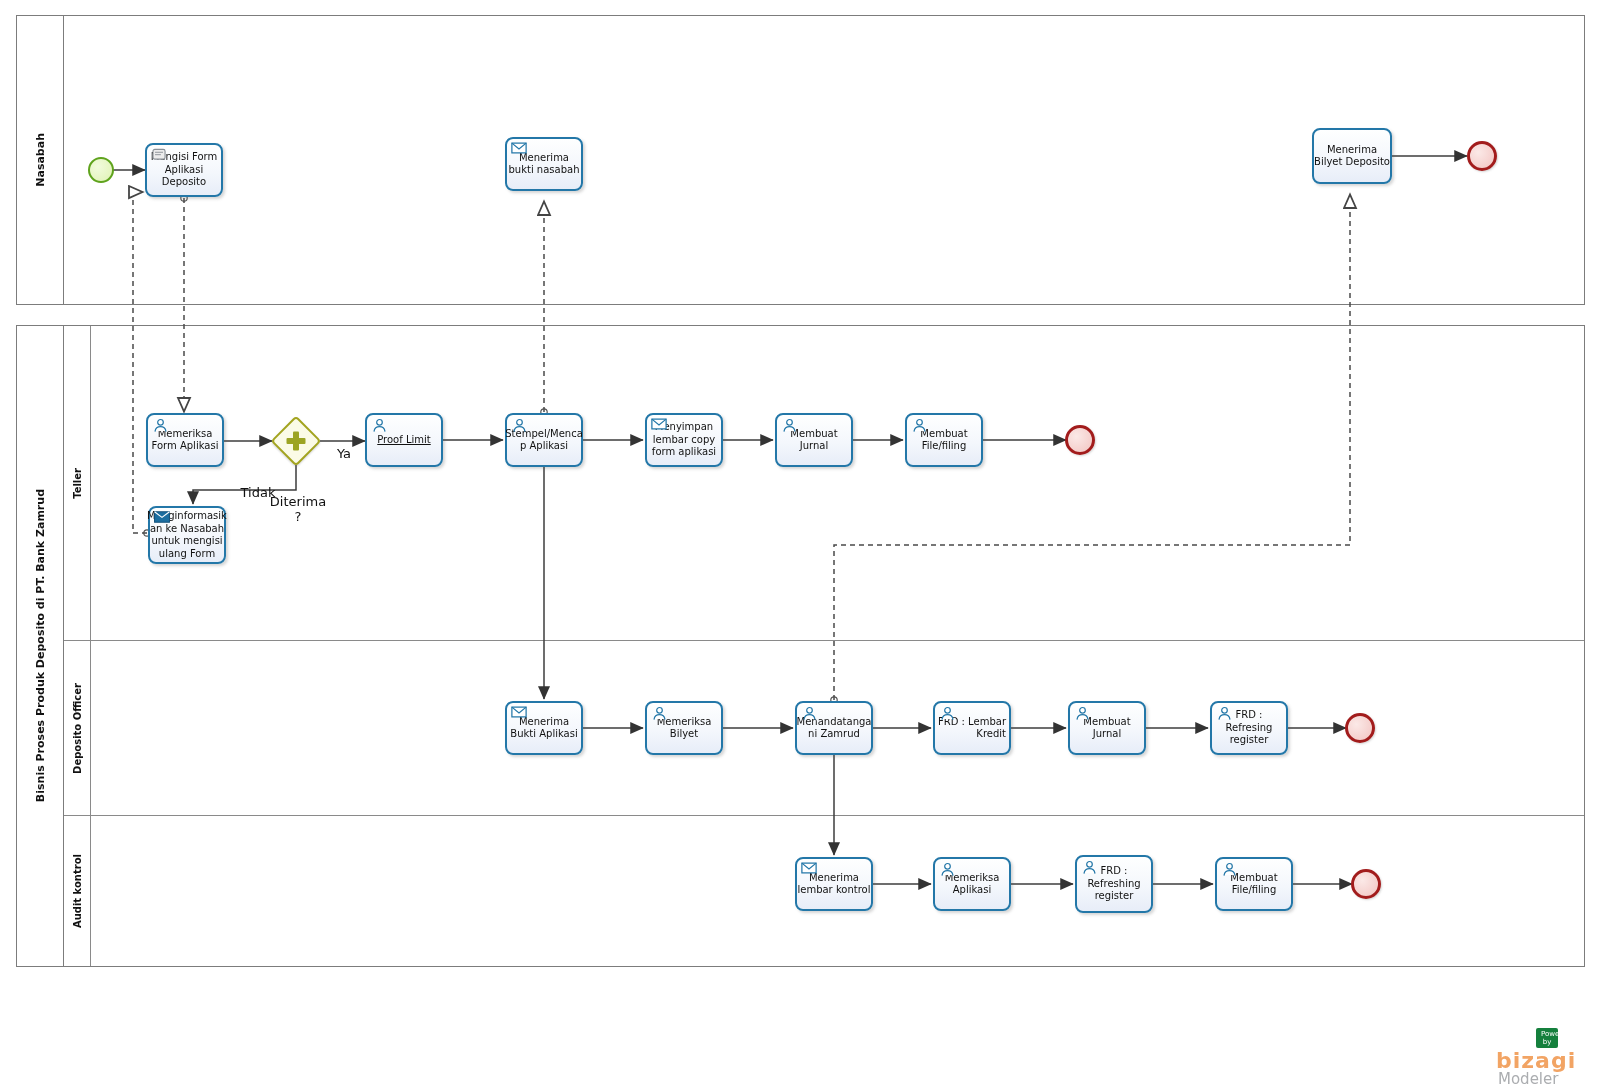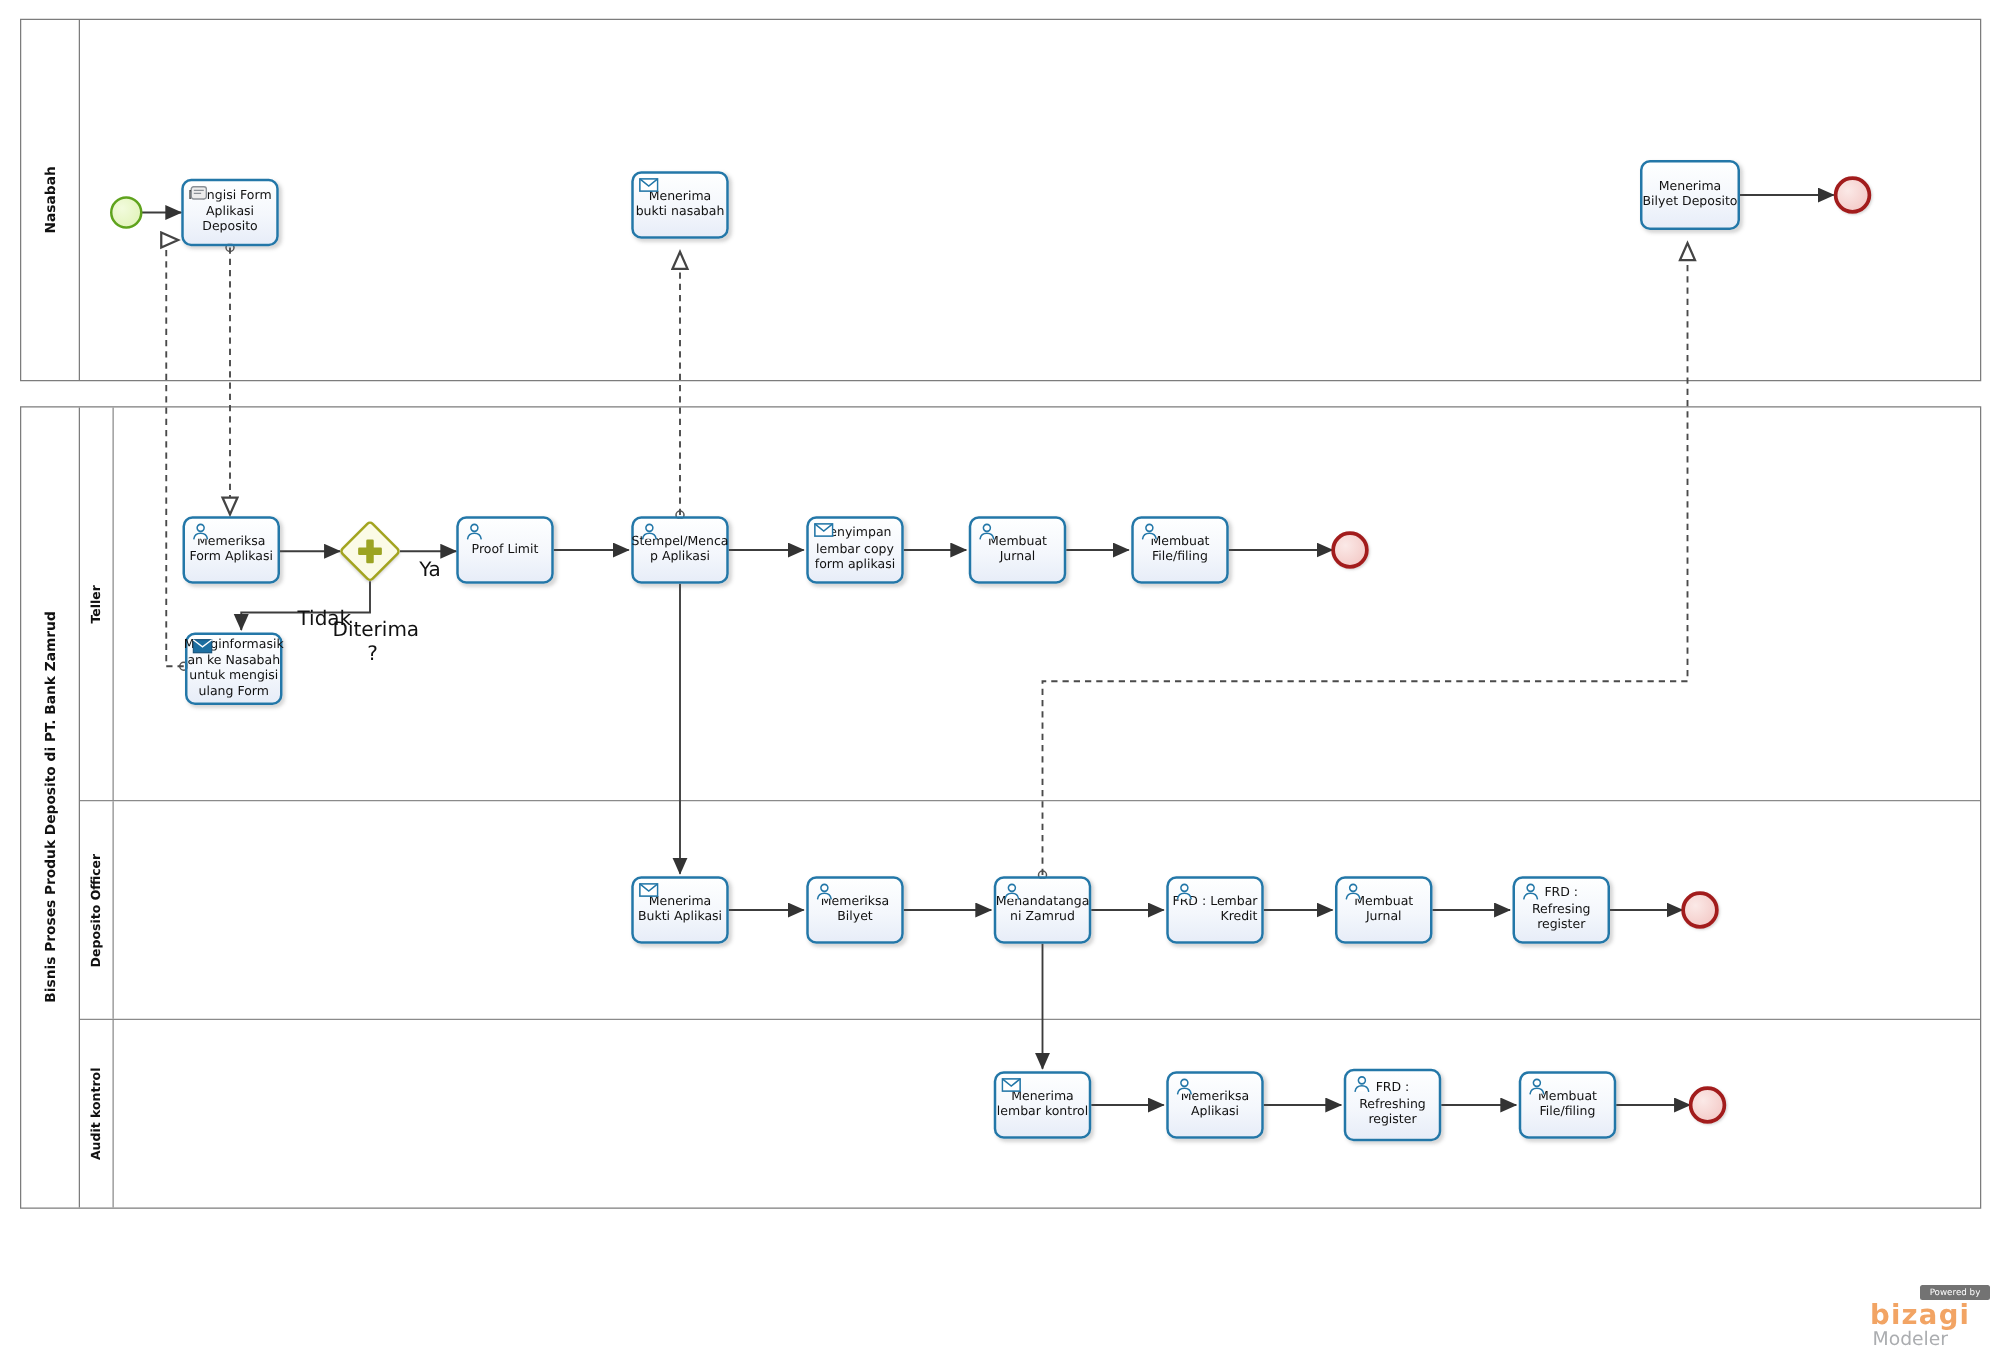--- a/index.html
+++ b/index.html
@@ -25,25 +25,25 @@
         font-size:10px;line-height:1.25;color:#111;white-space:pre-line;}
   .task .nico{position:absolute;left:4px;top:3px;width:16px;height:14px;}
   .evt{position:absolute;z-index:2;border-radius:50%;}
   .evt.start{width:22px;height:22px;border:2px solid #5FA31D;background:radial-gradient(circle at 35% 35%,#f2fbdd,#dff2b4);}
   .evt.end{width:24px;height:24px;border:3px solid #A21C1C;background:radial-gradient(circle at 35% 35%,#fbe9e7,#f2c4c1);box-shadow:1px 1px 2px rgba(120,120,120,.3);}
   .gateway{position:absolute;z-index:2;width:32px;height:32px;transform:rotate(45deg);
            border:2px solid #A3A41F;border-radius:4px;background:#FBFBE6;box-shadow:1px 1px 2px rgba(120,120,120,.3);}
   .gateway .bar{position:absolute;left:50%;top:50%;background:#9CA423;border-radius:1px;}
   .gateway .bar.h{width:19px;height:6px;transform:translate(-50%,-50%) rotate(-45deg);}
   .gateway .bar.v{width:6px;height:19px;transform:translate(-50%,-50%) rotate(-45deg);}
-  .flowlabel{position:absolute;z-index:3;font-size:16px;color:#111;text-align:center;}
+  .flowlabel{position:absolute;z-index:3;font-size:13px;color:#111;text-align:center;}
   
   .brand{position:absolute;left:1496px;top:1028px;width:92px;z-index:3;}
-  .brand .powered{display:block;margin-left:40px;background:#737373;color:#fff;font-size:7px;
-                  padding:2px 5px;border-radius:2px;text-align:center;width:56px;box-sizing:border-box;}
+  .brand .powered{display:block;margin-left:40px;background:#15803d;color:#fff;font-size:7px;
+                  padding:2px 5px;border-radius:2px;text-align:center;width:22px;box-sizing:border-box;}
   .brand .bz{display:block;color:#F2A464;font-size:22px;font-weight:bold;letter-spacing:1px;line-height:1.05;margin-top:1px;}
   .brand .mod{display:block;color:#ABADB0;font-size:15px;margin-top:-2px;margin-left:2px;}
 </style>
 </head>
 <body>
 
 <div id="canvas">
 
   <div class="pool" style="left:16px;top:15px;width:1567px;height:288px;">
     <div class="pool-title">
@@ -142,21 +142,21 @@
     <div class="evt end" style="left: 1467px; top: 141px;"></div>
     <div class="task" style="left: 146px; top: 413px; width: 74px; height: 50px;"><span class="nico"><svg viewBox="0 0 16 15" width="15" height="14">
           <circle cx="8" cy="4.6" r="3" fill="#fff" stroke="#2377A8" stroke-width="1.3"></circle>
           <path d="M2.2 14 C2.8 10.2 5.4 9.2 8 9.2 C10.6 9.2 13.2 10.2 13.8 14" fill="#fff" stroke="#2377A8" stroke-width="1.3" stroke-linecap="round"></path>
         </svg></span><span>Memeriksa
 Form Aplikasi</span></div>
     <div class="gateway" style="left: 278px; top: 423px;">
       <span class="bar h"></span>
       <span class="bar v"></span>
     </div>
-    <div class="task" style="left: 365px; top: 413px; width: 74px; height: 50px;"><span class="nico"><svg viewBox="0 0 16 15" width="15" height="14">
+    <div class="task" style="left: 365px; top: 413px; width: 74px; height: 50px; text-decoration: underline;"><span class="nico"><svg viewBox="0 0 16 15" width="15" height="14">
           <circle cx="8" cy="4.6" r="3" fill="#fff" stroke="#2377A8" stroke-width="1.3"></circle>
           <path d="M2.2 14 C2.8 10.2 5.4 9.2 8 9.2 C10.6 9.2 13.2 10.2 13.8 14" fill="#fff" stroke="#2377A8" stroke-width="1.3" stroke-linecap="round"></path>
         </svg></span><span>Proof Limit</span></div>
     <div class="task" style="left: 505px; top: 413px; width: 74px; height: 50px;"><span class="nico"><svg viewBox="0 0 16 15" width="15" height="14">
           <circle cx="8" cy="4.6" r="3" fill="#fff" stroke="#2377A8" stroke-width="1.3"></circle>
           <path d="M2.2 14 C2.8 10.2 5.4 9.2 8 9.2 C10.6 9.2 13.2 10.2 13.8 14" fill="#fff" stroke="#2377A8" stroke-width="1.3" stroke-linecap="round"></path>
         </svg></span><span>Stempel/Menca
 p Aplikasi</span></div>
     <div class="task" style="left: 645px; top: 413px; width: 74px; height: 50px;"><span class="nico"><svg viewBox="0 0 18 13" width="16" height="12">
           <rect x="1" y="1" width="16" height="11" fill="#fff" stroke="#2377A8" stroke-width="1.4"></rect>

